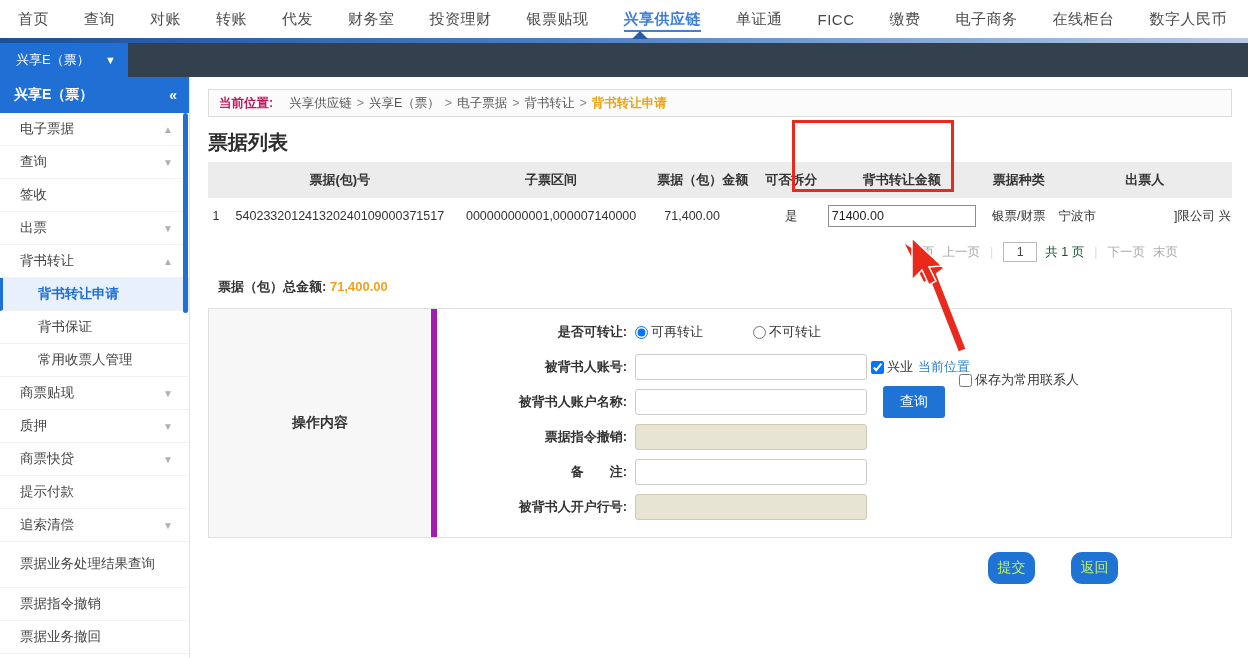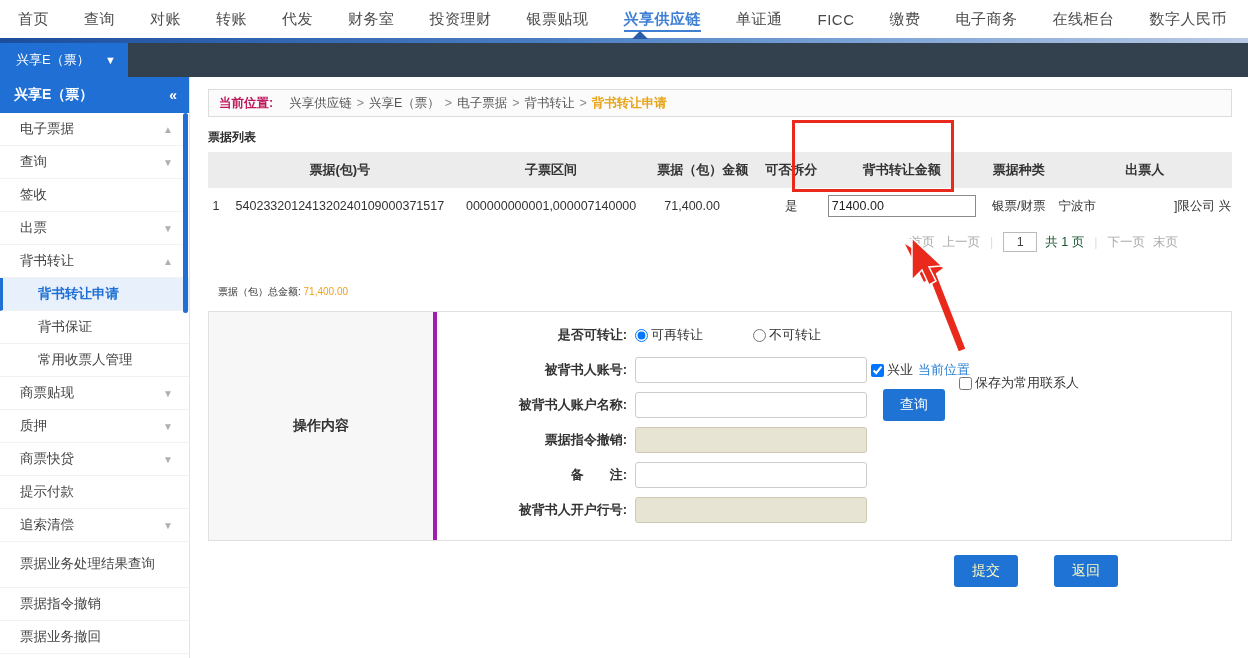--- a/index.html
+++ b/index.html
@@ -155,21 +155,21 @@
     font-size: 12.5px;
     color: #555;
   }
   #breadcrumb .bc-label { font-weight: bold; color: #be185d; margin-right: 16px; }
   #breadcrumb .bc-seg { color: #555; }
   #breadcrumb .bc-sep { margin: 0 5px; color: #888; }
   #breadcrumb .bc-current { color: #e8a317; font-weight: bold; }
 
   #list-title {
     margin: 12px 0 6px 18px;
-    font-size: 12px;
+    font-size: 20px;
     font-weight: bold;
     color: #2d2d2d;
   }
 
   
   #tbl-wrap { margin: 0 16px 0 18px; }
   table.bills { width: 100%; border-collapse: collapse; }
   table.bills th {
     background: #ececec;
     height: 36px;
@@ -230,39 +230,39 @@
     width: 34px; height: 20px;
     line-height: 19px;
     text-align: center;
     color: #444;
     background: #fff;
     margin: 0 4px;
   }
   #pager .total { color: #14532d; }
 
   #total-amount {
-    margin: 33px 0 0 28px;
-    font-size: 10px;
-    font-weight: normal;
+    margin: 16px 0 0 28px;
+    font-size: 13px;
+    font-weight: bold;
     color: #333;
   }
   #total-amount .val { color: #f0a11e; }
 
   
   #form-panel {
     margin: 12px 16px 0 18px;
     border: 1px solid #e0e0e0;
     display: flex;
     min-height: 196px;
     background: #fff;
   }
   #op-label {
     width: 228px;
     background: #f7f7f7;
-    border-right: 4px solid #a21caf;
+    border-right: 6px solid #a21caf;
     display: flex;
     align-items: center;
     justify-content: center;
     font-size: 14px;
     font-weight: bold;
     color: #333;
   }
   #form-fields { flex: 1; padding: 8px 0 10px 0; position: relative; }
   .frow {
     display: flex;
@@ -317,25 +317,25 @@
     font-size: 13px; color: #333;
   }
 
   
   #actions {
     display: flex;
     justify-content: flex-end;
     padding: 14px 130px 0 0;
   }
   #actions button {
-    width: 64px; height: 32px;
+    width: 47px; height: 32px;
     background: #1f73d4;
-    color: #fef9c3;
+    color: #bef264;
     border: none;
-    border-radius: 3px;
+    border-radius: 11px;
     font-size: 14px;
     margin-left: 36px;
     cursor: pointer;
     font-family: "Liberation Sans", sans-serif;
   }
 
   
   #arrow-svg {
     position: absolute;
     left: 0; top: 0;

